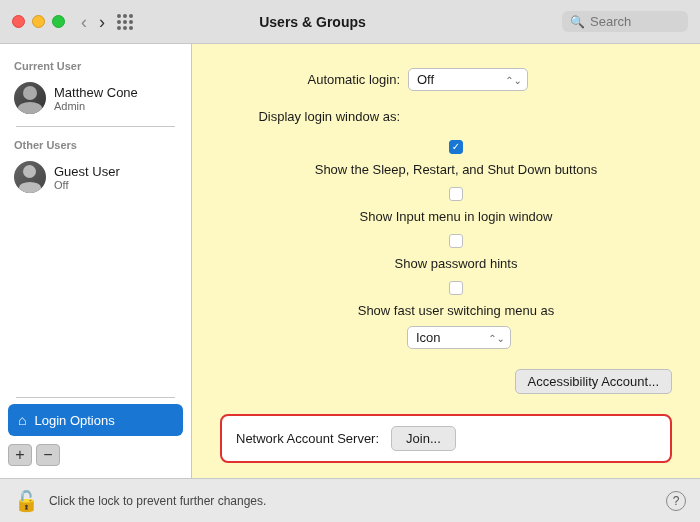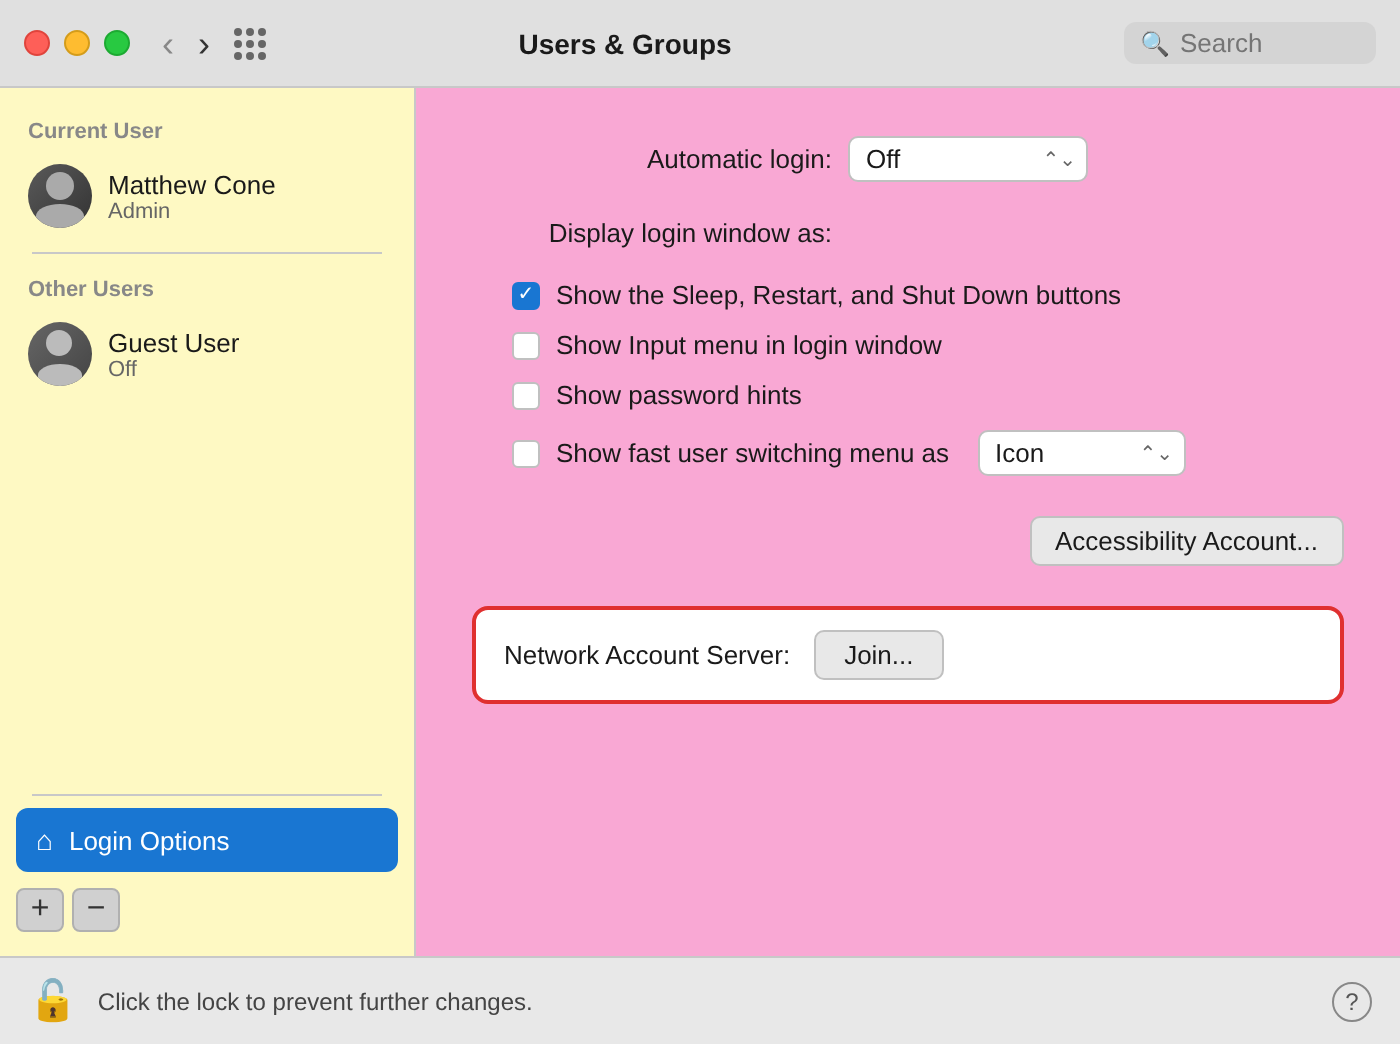--- a/index.html
+++ b/index.html
@@ -95,22 +95,22 @@
 
     
     .main-content {
       display: flex;
       flex: 1;
       overflow: hidden;
     }
 
     
     .sidebar {
-      width: 208px;
-      background: #fef9c3;
+      width: 192px;
+      background: #ffffff;
       border-right: 1px solid #c8c8c8;
       display: flex;
       flex-direction: column;
       flex-shrink: 0;
       gap: 48px;
     }
     .sidebar-inner {
       flex: 1;
       overflow-y: auto;
       padding: 10px 8px 0 8px;
@@ -250,21 +250,21 @@
       justify-content: center;
       font-size: 16px;
       color: #333;
       line-height: 1;
       margin-right: 4px;
     }
 
     
     .panel {
       flex: 1;
-      background: #f9a8d4;
+      background: #fef9c3;
       padding: 24px 28px;
       display: flex;
       flex-direction: column;
       gap: 16px;
       overflow-y: auto;
     }
 
     .form-row {
       display: flex;
       align-items: center;
@@ -342,20 +342,21 @@
     .checkbox-group {
       display: flex;
       flex-direction: column;
       gap: 10px;
       margin-left: 20px;
     }
     .checkbox-row {
       display: flex;
       align-items: center;
       gap: 8px;
+      flex-direction: column;
     }
     .checkbox {
       width: 14px;
       height: 14px;
       border-radius: 3px;
       border: 1px solid #c0c0c0;
       background: white;
       display: flex;
       align-items: center;
       justify-content: center;

